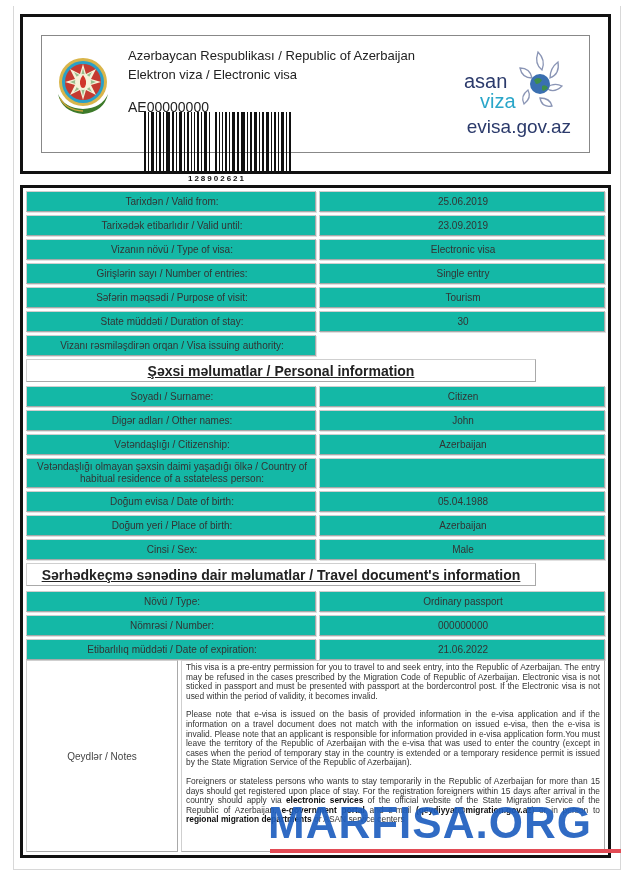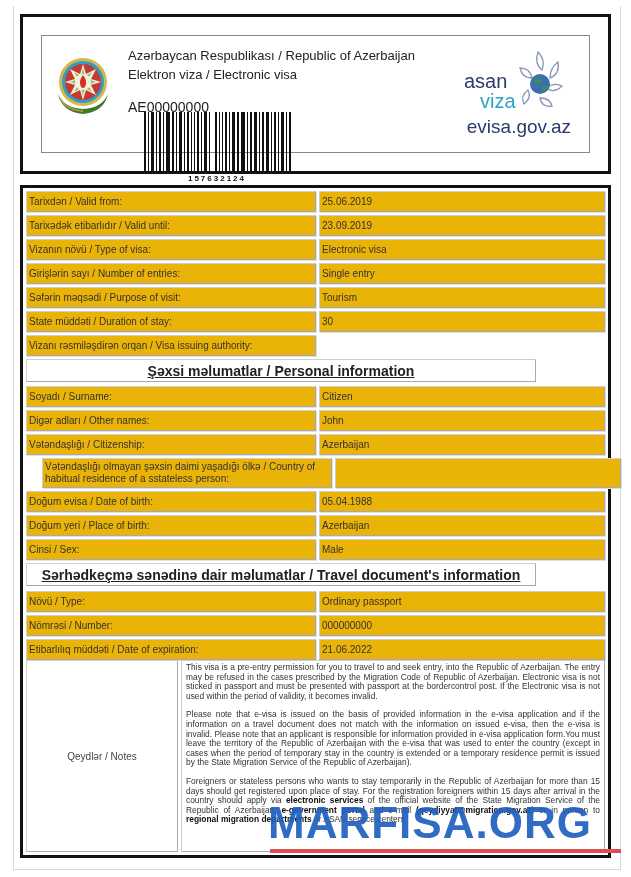--- a/index.html
+++ b/index.html
@@ -33,25 +33,26 @@
   .main-box {
     position: absolute; left: 20px; top: 185px; width: 591px; height: 673px;
     border: 3px solid #111; padding: 3px;
   }
   .row { position: absolute; left: 3px; width: 579px; height: 21px; }
   .cell {
     position: absolute; top: 0; height: 21px;
     border: 1px solid #cfcfcf; border-right-color: #a9a9a9; border-bottom-color: #a9a9a9;
     box-shadow: 1px 1px 0 #e0e0e0;
     font-size: 10px; line-height: 19px; padding-left: 2px; color: #333; white-space: nowrap; overflow: hidden;
-    background: #eab308;
+    background: #14b8a6;
+    text-align: center;
   }
   .cell.label { left: 0; width: 290px; }
   .cell.value { left: 293px; width: 286px; }
-  .row.tall { height: 46px; margin-left: 16px; }
+  .row.tall { height: 46px; }
   .row.tall .cell { height: 30px; line-height: 12px; white-space: normal; padding-top: 2px; }
   .section-head {
     position: absolute; left: 3px; width: 510px; height: 23px;
     border: 1px solid #cfcfcf; border-right-color: #a9a9a9; border-bottom-color: #a9a9a9;
     text-align: center; font-size: 14px; font-weight: bold; line-height: 22px; text-decoration: underline; color: #222;
   }
   .notes-label {
     position: absolute; left: 3px; top: 472px; width: 152px; height: 192px;
     border: 1px solid #cfcfcf; border-right-color: #a9a9a9; border-bottom-color: #a9a9a9;
     display: flex; align-items: center; justify-content: center; font-size: 10px; color: #444;
@@ -129,21 +130,21 @@
         <rect x="120" y="0" width="2" height="60"></rect>
           <rect x="124" y="0" width="3" height="60"></rect>
           <rect x="129" y="0" width="1" height="60"></rect>
         <rect x="132" y="0" width="2" height="60"></rect>
           <rect x="136" y="0" width="1" height="60"></rect>
           <rect x="139" y="0" width="3" height="60"></rect>
         <rect x="144" y="0" width="1" height="60"></rect>
           <rect x="147" y="0" width="2" height="60"></rect>
       </g>
     </svg>
-    <div class="barcode-number">157632124</div>
+    <div class="barcode-number">128902621</div>
 
     <svg class="asan-logo" viewBox="0 0 115 90">
       <g fill="none" stroke="#8a95b5" stroke-width="1.3">
         <path d="M80 6 Q88 14 84 24 Q76 18 80 6Z"></path>
         <path d="M100 16 Q102 28 92 32 Q92 22 100 16Z"></path>
         <path d="M104 40 Q96 48 88 42 Q96 36 104 40Z"></path>
         <path d="M94 60 Q84 62 82 52 Q92 52 94 60Z"></path>
         <path d="M66 58 Q62 50 70 44 Q74 52 66 58Z"></path>
         <path d="M62 22 Q72 22 74 32 Q64 32 62 22Z"></path>
       </g>

